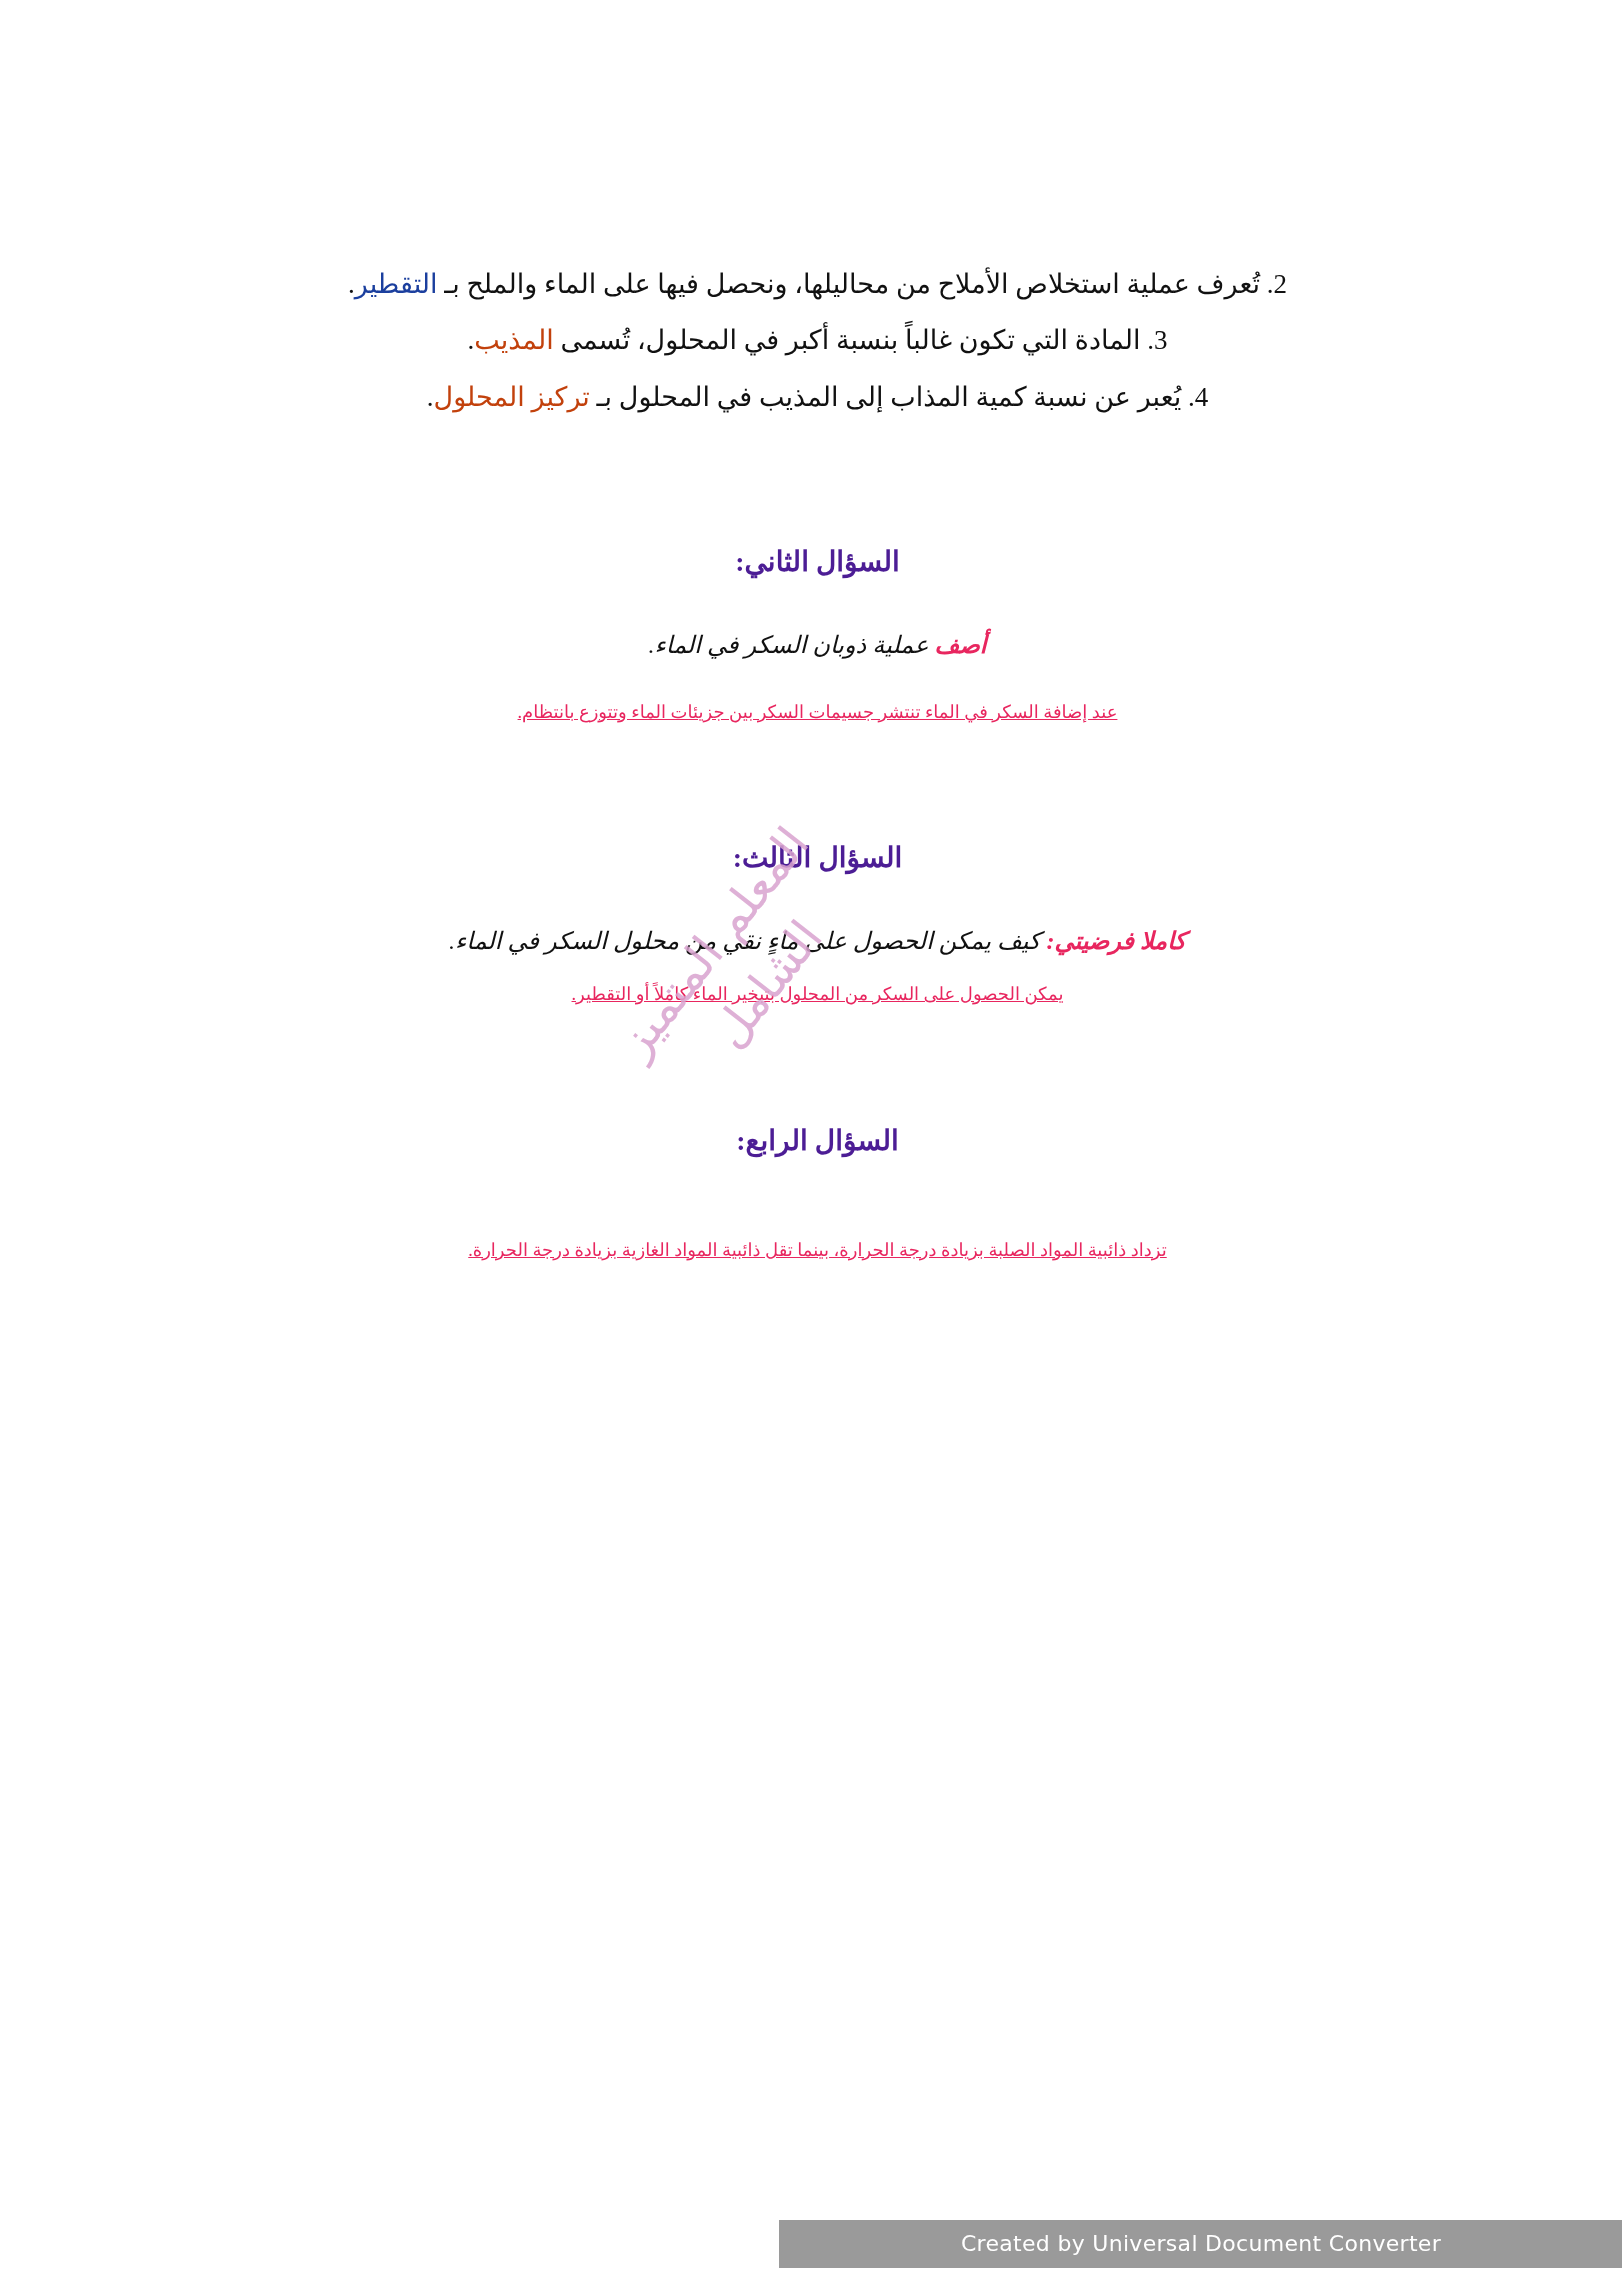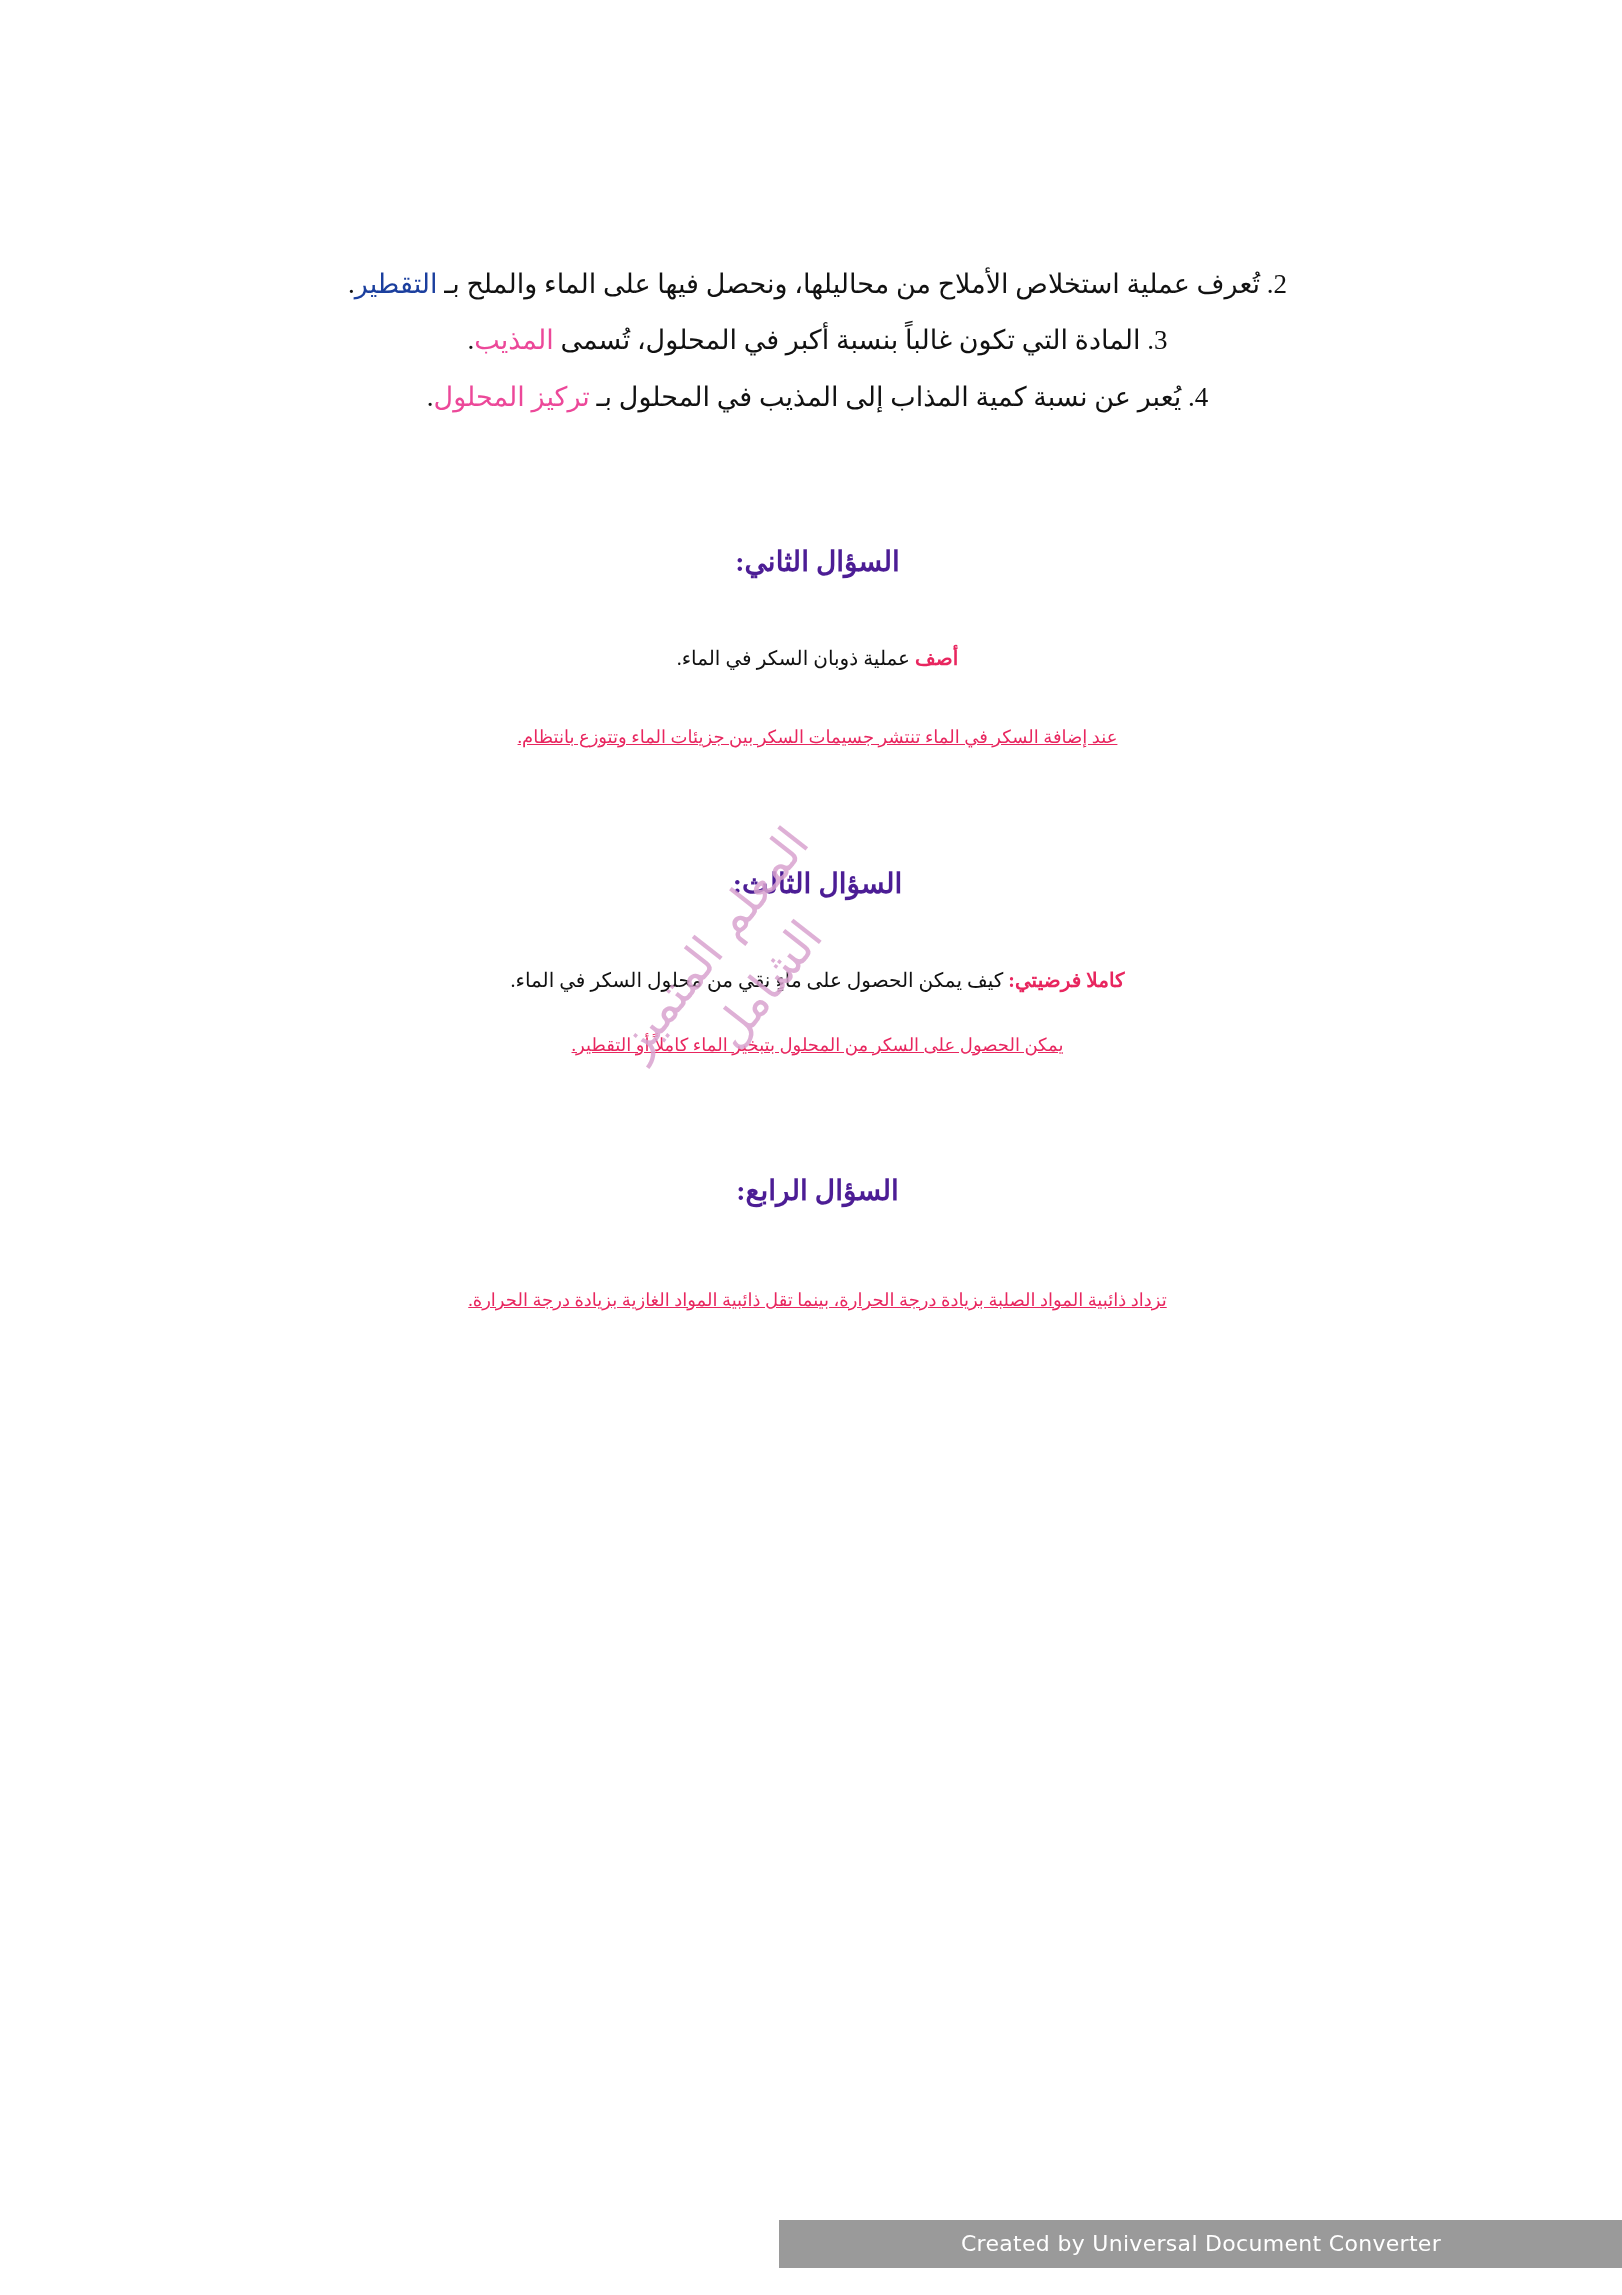--- a/index.html
+++ b/index.html
@@ -40,38 +40,39 @@
     color: #111111;
     margin-bottom: 11.8px;
     text-align: justify;
     text-align-last: center;
     padding-left: 19.6px;
     padding-right: 19.6px;
   }
   .num {
     color: #111111;
   }
-  .ans-red { color: #ec4899; }
+  .ans-red { color: #c2410c; }
   .ans-blue { color: #1b3f9e; }
 
   .q-title {
     font-size: 28px;
     font-weight: bold;
     color: #4c1d95;
     text-align: center;
     margin: 16px;
     letter-spacing: 0px;
   }
 
   .q-line {
-    font-size: 20px;
+    font-size: 24px;
     line-height: 1.7;
     color: #111111;
     text-align: center;
-    margin: 16px;
+    margin: 0;
+    font-style: italic;
   }
   .q-line.just {
     text-align: justify;
     text-align-last: center;
   }
   .verb-red {
     color: #e8265f;
     font-weight: bold;
   }
   .verb-dark {

